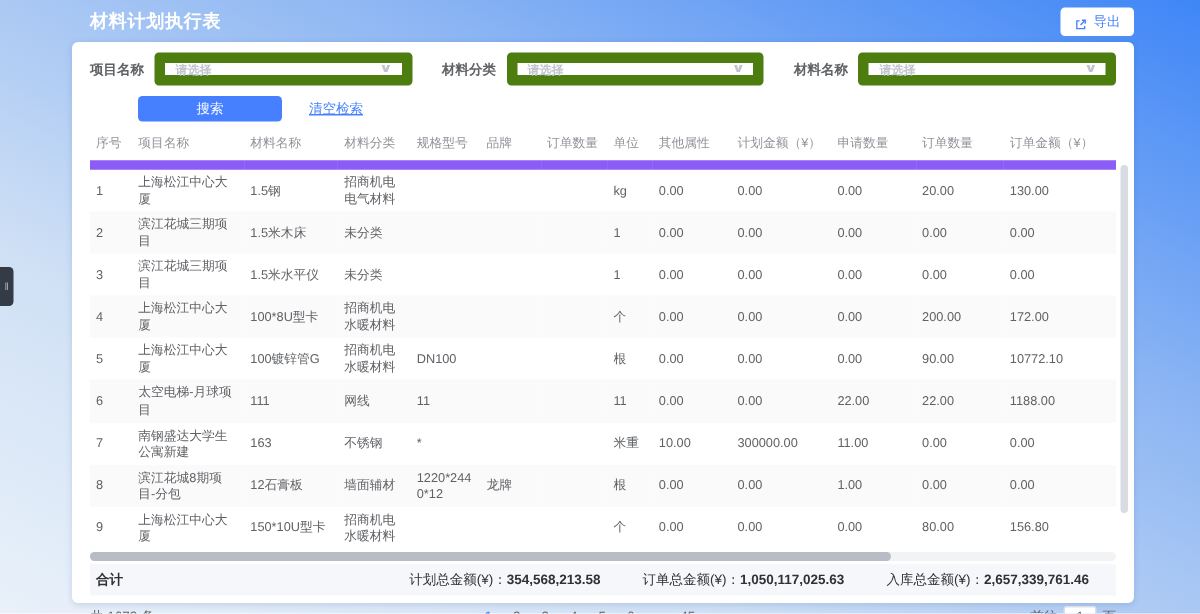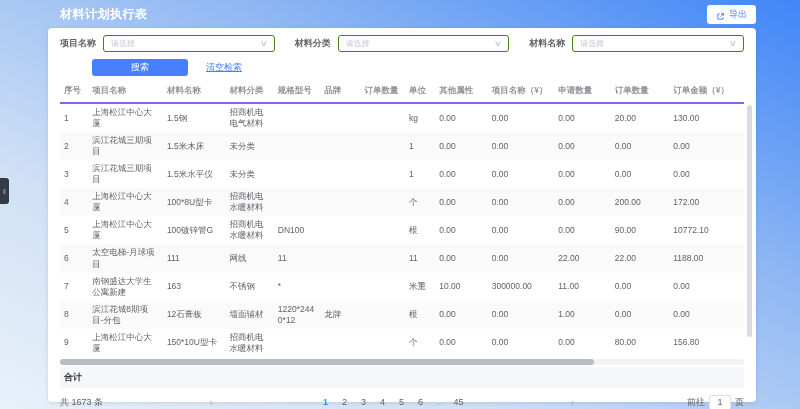--- a/index.html
+++ b/index.html
@@ -20,33 +20,33 @@
   .side-handle { position:absolute; left:0; top:178px; width:9px; height:26px; background:#353b46; border-radius:0 3px 3px 0; display:flex; align-items:center; justify-content:center; cursor:pointer; }
   .side-handle span { color:#aeb4bf; font-size:7px; line-height:1; }
 
   
   .card { position:absolute; left:48px; top:28px; width:708px; height:374px; background:#ffffff; border-radius:4px; padding:0 12px; box-shadow:0 1px 4px rgba(30,60,120,.15); }
 
   
   .filters { display:flex; align-items:center; gap:20px; padding-top:7px; }
   .filter { display:flex; align-items:center; gap:7px; flex:1; }
   .filter-label { font-size:9px; color:#606266; white-space:nowrap; font-weight:600; }
-  .select { flex:1; height:17px; border:1px solid #4d7c0f; border-radius:3px; display:flex; align-items:center; justify-content:space-between; padding:4px 7px; cursor:pointer; background:#fff; }
+  .select { flex:1; height:17px; border:7px solid #4d7c0f; border-radius:3px; display:flex; align-items:center; justify-content:space-between; padding:4px 7px; cursor:pointer; background:#fff;font-weight:bold; }
   .placeholder { font-size:8px; color:#c0c4cc; }
   .chevron { color:#c0c4cc; font-size:8px; line-height:1; transform:scaleX(1.4); }
 
   
   .actions { display:flex; align-items:center; gap:18px; margin-top:7px;padding-left:32px; }
   .search-btn { width:96px; height:17px; background:#4680ff; color:#fff; border:none; border-radius:3px; font-size:9px; cursor:pointer; }
   .clear-link { color:#4680ff; font-size:9px; cursor:pointer;text-decoration:underline; }
 
   
   .table-wrap { position:relative; margin-top:5px; }
   table { width:684px; border-collapse:collapse; table-layout:fixed; font-size:8.5px; }
-  th { text-align:left; color:#909399; font-weight:700; padding:4px 4px 5px 4px; border-bottom:2px solid #8b5cf6; white-space:nowrap; overflow:hidden;margin-top:42px; }
+  th { text-align:left; color:#909399; font-weight:400; padding:4px 4px 5px 4px; border-bottom:6px solid #8b5cf6; white-space:nowrap; overflow:hidden;margin-top:42px; }
   td { color:#606266; padding:3px 4px; height:26px; line-height:1.3; word-break:break-all; vertical-align:middle; }
   tr.alt { background:#fafafa; }
   th:nth-child(1),td:nth-child(1){width:28px;}
   th:nth-child(2),td:nth-child(2){width:74px;}
   th:nth-child(3),td:nth-child(3){width:62px;}
   th:nth-child(4),td:nth-child(4){width:48px;}
   th:nth-child(5),td:nth-child(5){width:46px;}
   th:nth-child(6),td:nth-child(6){width:40px;}
   th:nth-child(7),td:nth-child(7){width:44px;}
   th:nth-child(8),td:nth-child(8){width:30px;}
@@ -136,21 +136,21 @@
         <tr>
             <th>序号</th>
             <th>项目名称</th>
             <th>材料名称</th>
             <th>材料分类</th>
             <th>规格型号</th>
             <th>品牌</th>
             <th>订单数量</th>
             <th>单位</th>
             <th>其他属性</th>
-            <th>项目名称（¥）</th>
+            <th>计划金额（¥）</th>
             <th>申请数量</th>
             <th>订单数量</th>
             <th>订单金额（¥）</th>
           </tr>
       </thead>
       <tbody>
           <tr>
             <td>1</td>
             <td>上海松江中心大厦</td>
             <td>1.5钢</td>
@@ -289,20 +289,25 @@
     </table>
     <div class="vscroll-thumb"></div>
   </div>
 
   <div class="hscroll">
     <div class="hscroll-thumb"></div>
   </div>
 
   <div class="summary">
     <span class="summary-label">合计</span>
+    <div class="summary-totals">
+      <span class="summary-item"><span>计划总金额(¥)：</span><span class="val">354,568,213.58</span></span>
+      <span class="summary-item"><span>订单总金额(¥)：</span><span class="val">1,050,117,025.63</span></span>
+      <span class="summary-item"><span>入库总金额(¥)：</span><span class="val">2,657,339,761.46</span></span>
+    </div>
   </div>
 
   <div class="pagination">
     <span>共 1673 条</span>
     <span class="page-arrow">‹</span>
     <div class="pages">
         <span class="page-btn active">1</span>
         <span class="page-btn">2</span>
         <span class="page-btn">3</span>
         <span class="page-btn">4</span>

